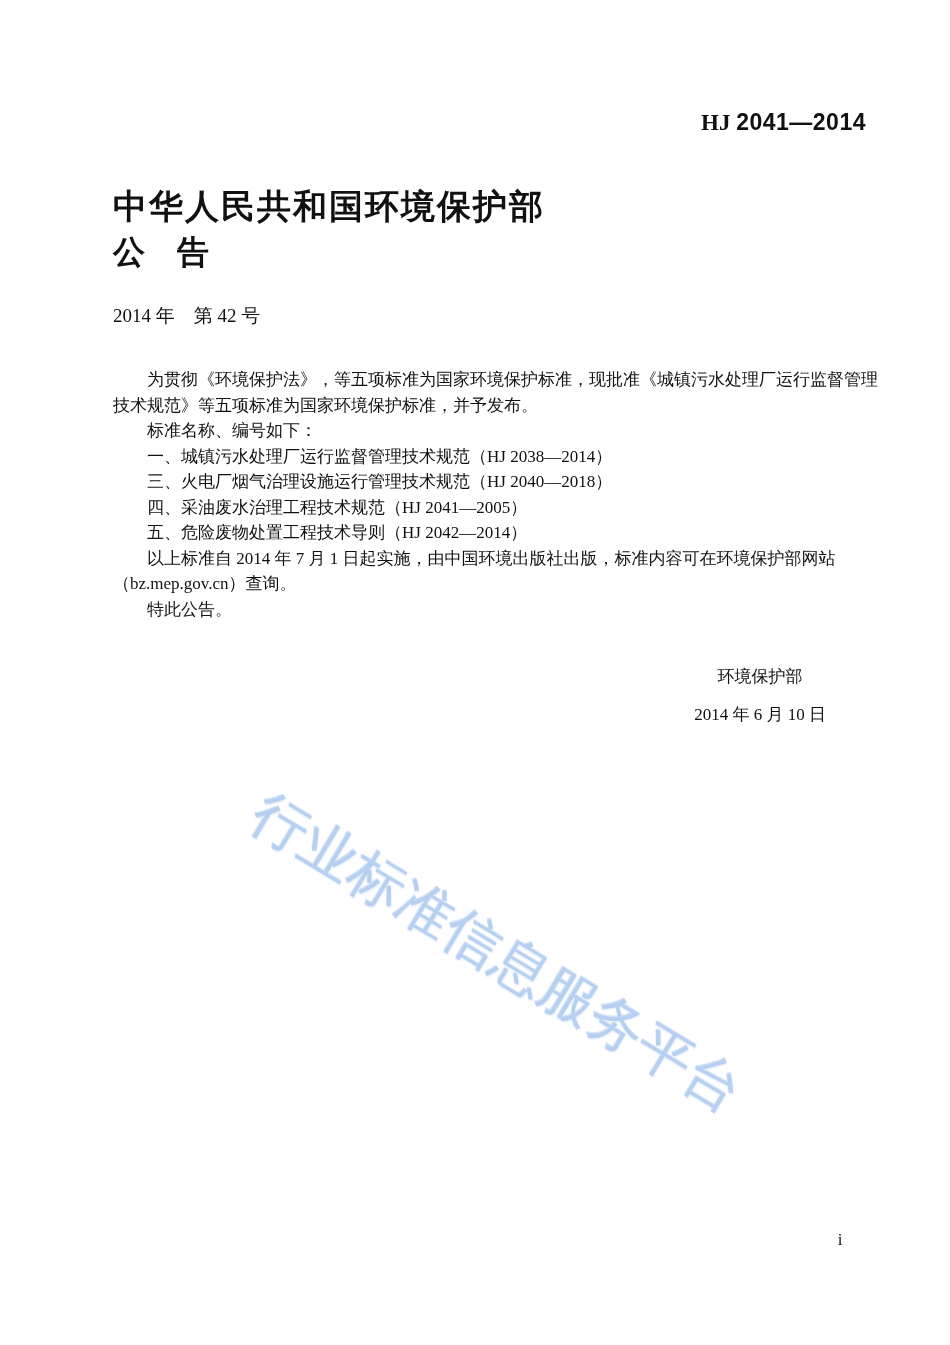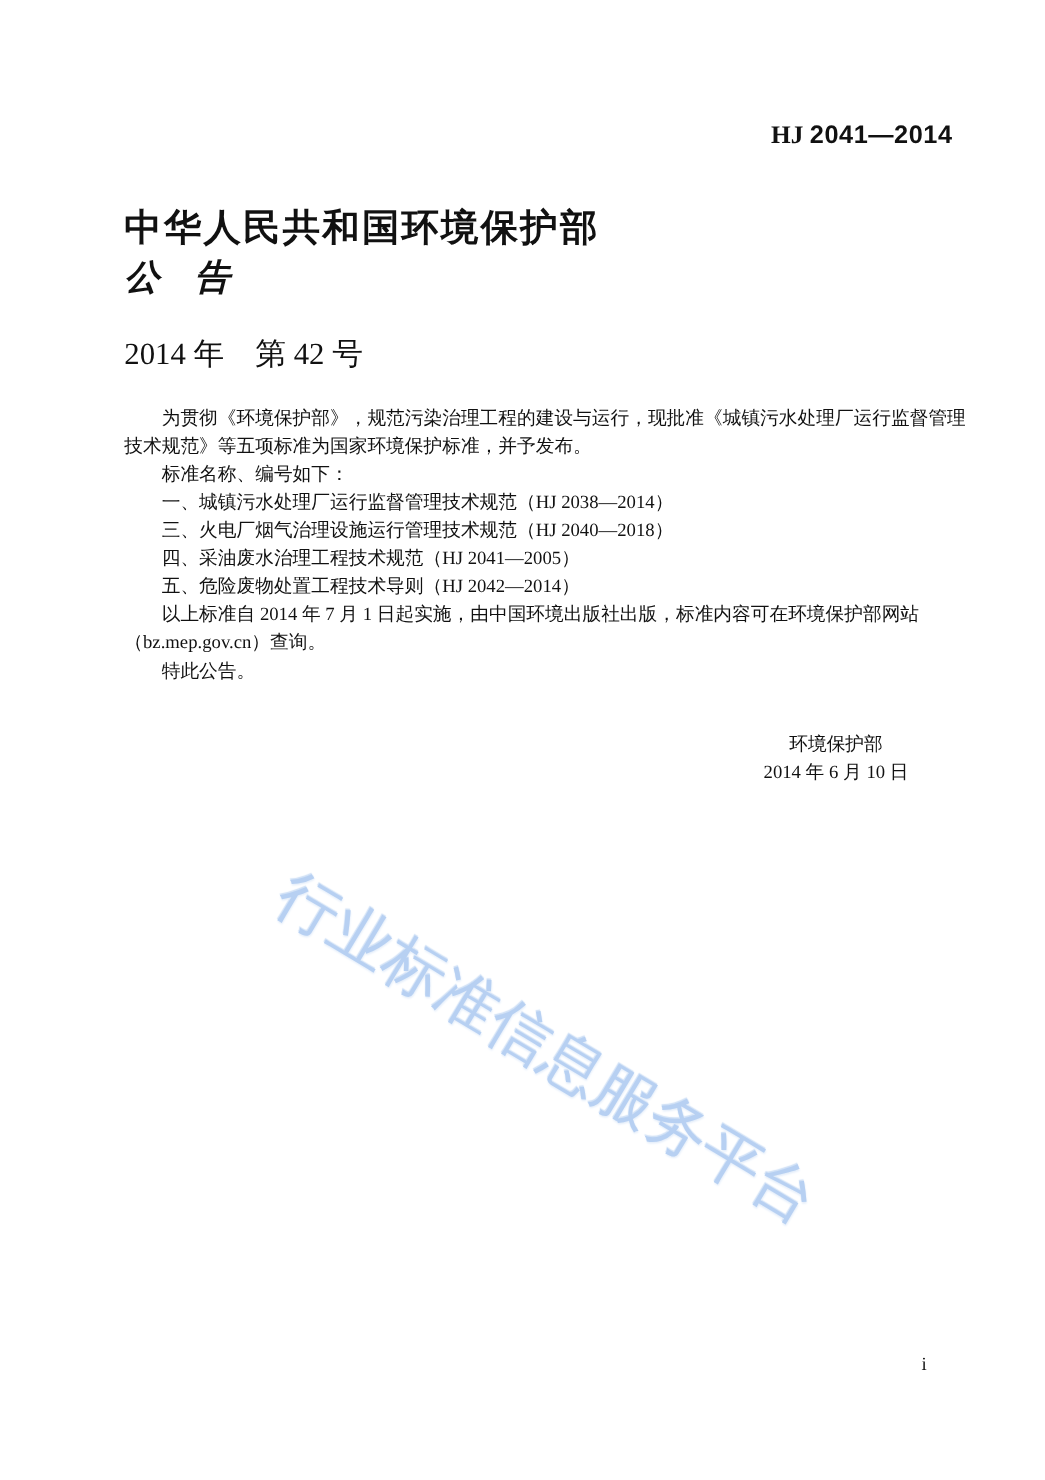--- a/index.html
+++ b/index.html
@@ -49,25 +49,24 @@
     font-size: 34px;
     letter-spacing: 2px;
     white-space: nowrap;
   }
   .title-line2 {
     top: 231px;
     font-family: "Liberation Sans", "DejaVu Sans", sans-serif;
     font-weight: bold;
     font-size: 32px;
     white-space: nowrap;
-    font-style: italic;
   }
   .issue-line {
     top: 303px;
-    font-size: 28px;
+    font-size: 19px;
     white-space: nowrap;
   }
   
   .body-text {
     position: absolute;
     left: 113px;
     top: 367px;
     width: 760px;
     font-size: 17px;
     line-height: 25.5px;
@@ -84,21 +83,21 @@
     left: 660px;
     top: 664px;
     width: 200px;
     text-align: center;
     font-size: 17px;
   }
   .signature .sig-org {
     line-height: 25px;
   }
   .signature .sig-date {
-    margin-top: 0;
+    margin-top: 13px;
     line-height: 25px;
     white-space: nowrap;
   }
   
   .watermark {
     position: absolute;
     left: 217px;
     top: 925px;
     width: 560px;
     height: 56px;
@@ -130,21 +129,21 @@
 
   <div class="doc-number">
     <span class="prefix">HJ</span><span> </span><span class="code">2041—2014</span>
   </div>
 
   <div class="title-block title-line1">中华人民共和国环境保护部</div>
   <div class="title-block title-line2">公　告</div>
   <div class="title-block issue-line">2014 年　第 42 号</div>
 
   <div class="body-text">
-    <div class="line indent">为贯彻《环境保护部》，规范污染治理工程的建设与运行，现批准《城镇污水处理厂运行监督管理</div>
+    <div class="line indent">为贯彻《环境保护法》，等五项标准为国家环境保护标准，现批准《城镇污水处理厂运行监督管理</div>
     <div class="line">技术规范》等五项标准为国家环境保护标准，并予发布。</div>
     <div class="line indent">标准名称、编号如下：</div>
     <div class="line indent">一、城镇污水处理厂运行监督管理技术规范（HJ 2038—2014）</div>
     <div class="line indent">三、火电厂烟气治理设施运行管理技术规范（HJ 2040—2018）</div>
     <div class="line indent">四、采油废水治理工程技术规范（HJ 2041—2005）</div>
     <div class="line indent">五、危险废物处置工程技术导则（HJ 2042—2014）</div>
     <div class="line indent">以上标准自 2014 年 7 月 1 日起实施，由中国环境出版社出版，标准内容可在环境保护部网站</div>
     <div class="line">（bz.mep.gov.cn）查询。</div>
     <div class="line indent">特此公告。</div>
   </div>

